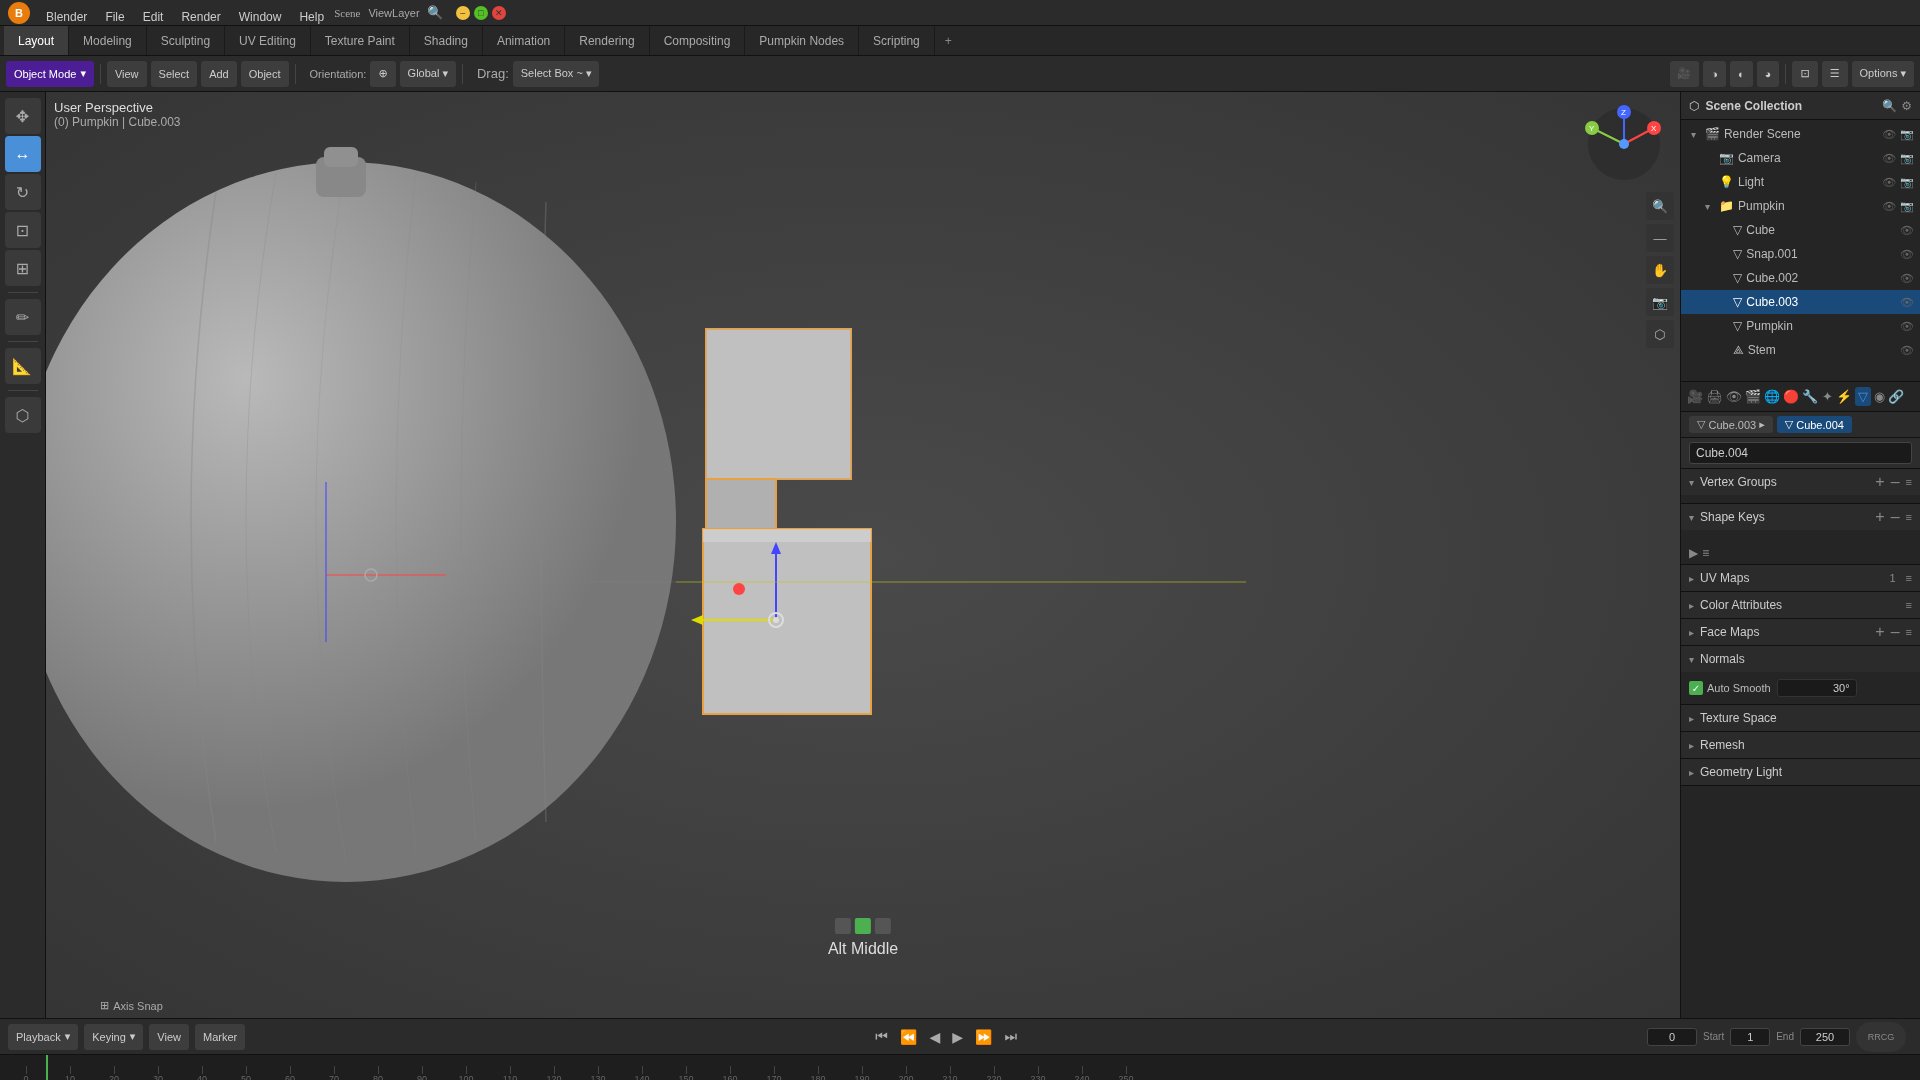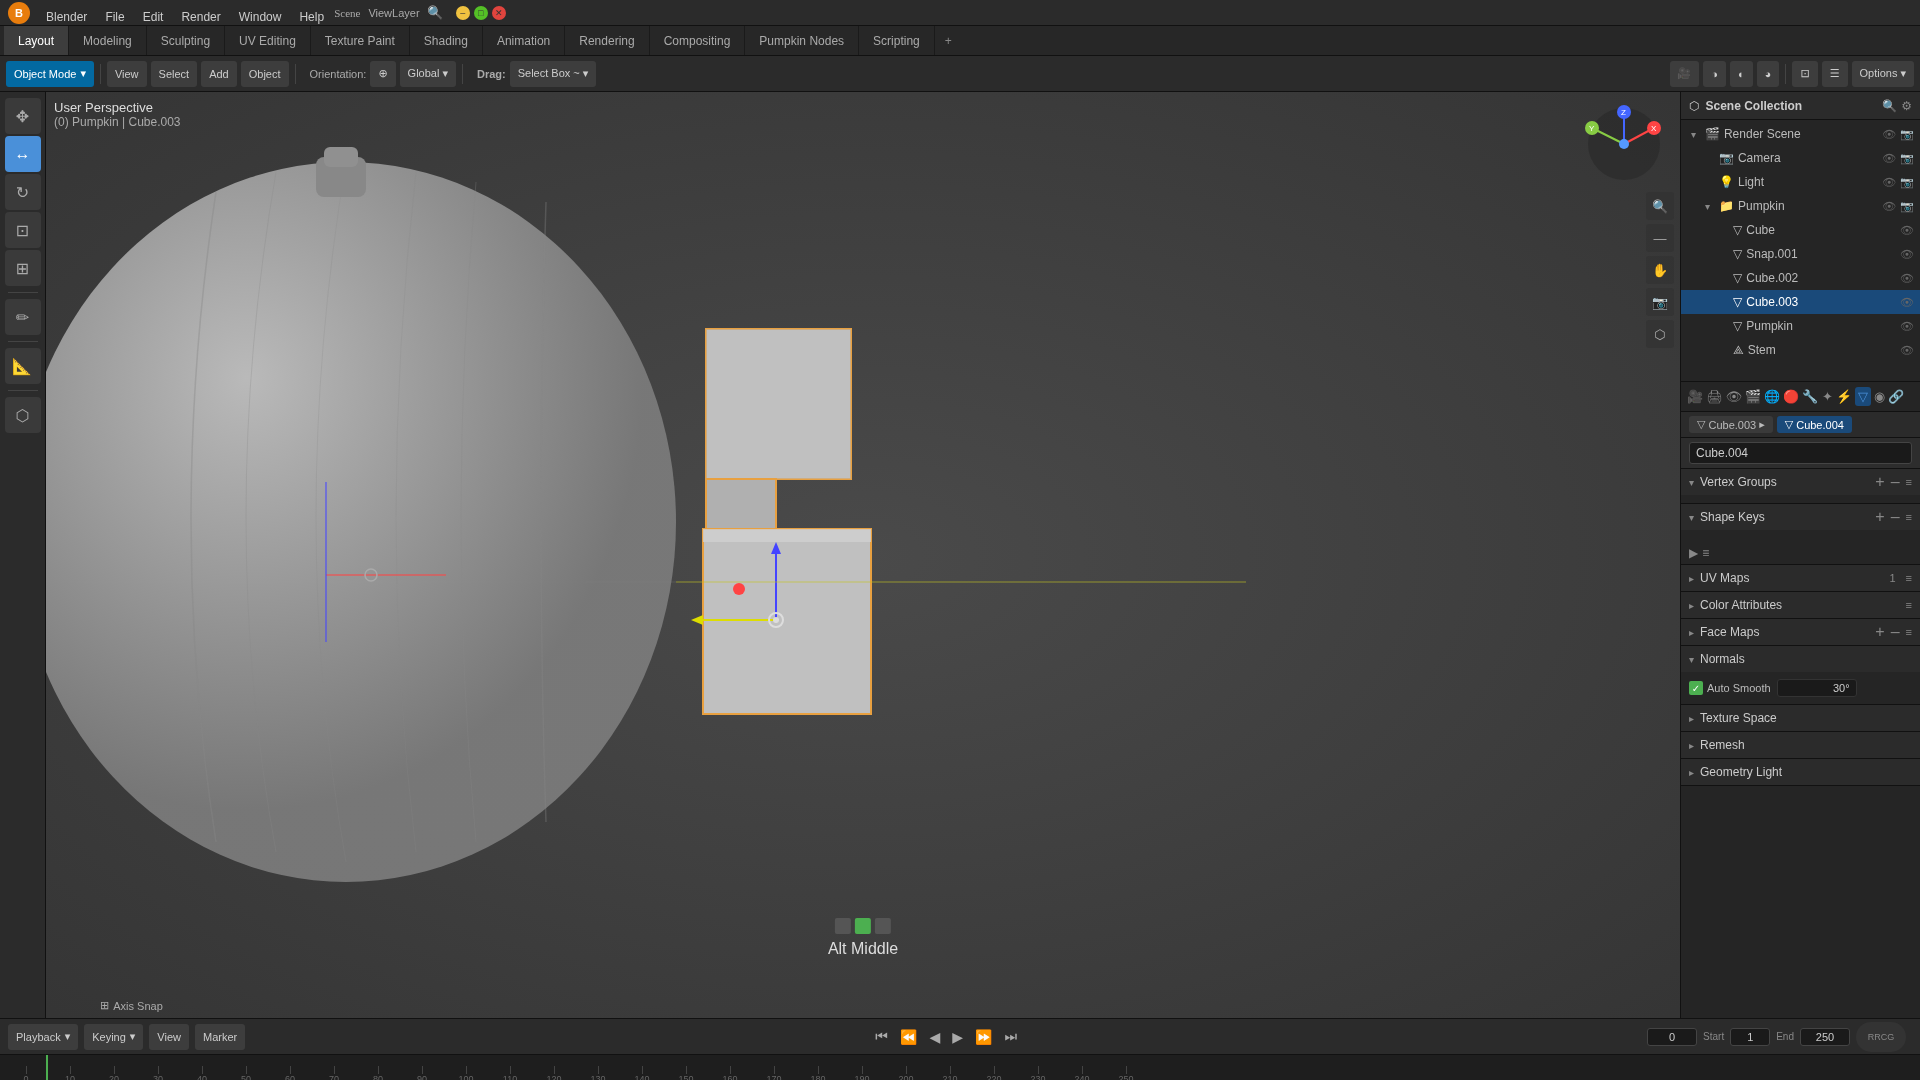--- a/index.html
+++ b/index.html
@@ -103,27 +103,27 @@
       height: 26px;
       padding: 0 8px;
       background: #3d3d3d;
       border: none;
       color: #ccc;
       cursor: pointer;
       border-radius: 3px;
       font-size: 11px;
       display: flex; align-items: center; gap: 4px;
     }
-    .tool-btn.active { background: #0369a1; color: #fff; }
+    .tool-btn.active { background: #4c1d95; color: #fff; }
     .tool-separator {
       width: 1px; height: 20px;
       background: #444;
       margin: 0 2px;
     }
-    .drag-label { font-size: 11px; color: #aaa; margin-left: 8px; font-weight: bold; }
+    .drag-label { font-size: 13px; color: #aaa; margin-left: 8px; }
     .tool-spacer { flex: 1; }
 
     
     #main-area {
       display: flex;
       width: 100%;
       height: calc(1080px - 26px - 30px - 36px - 36px - 26px);
     }
 
     

